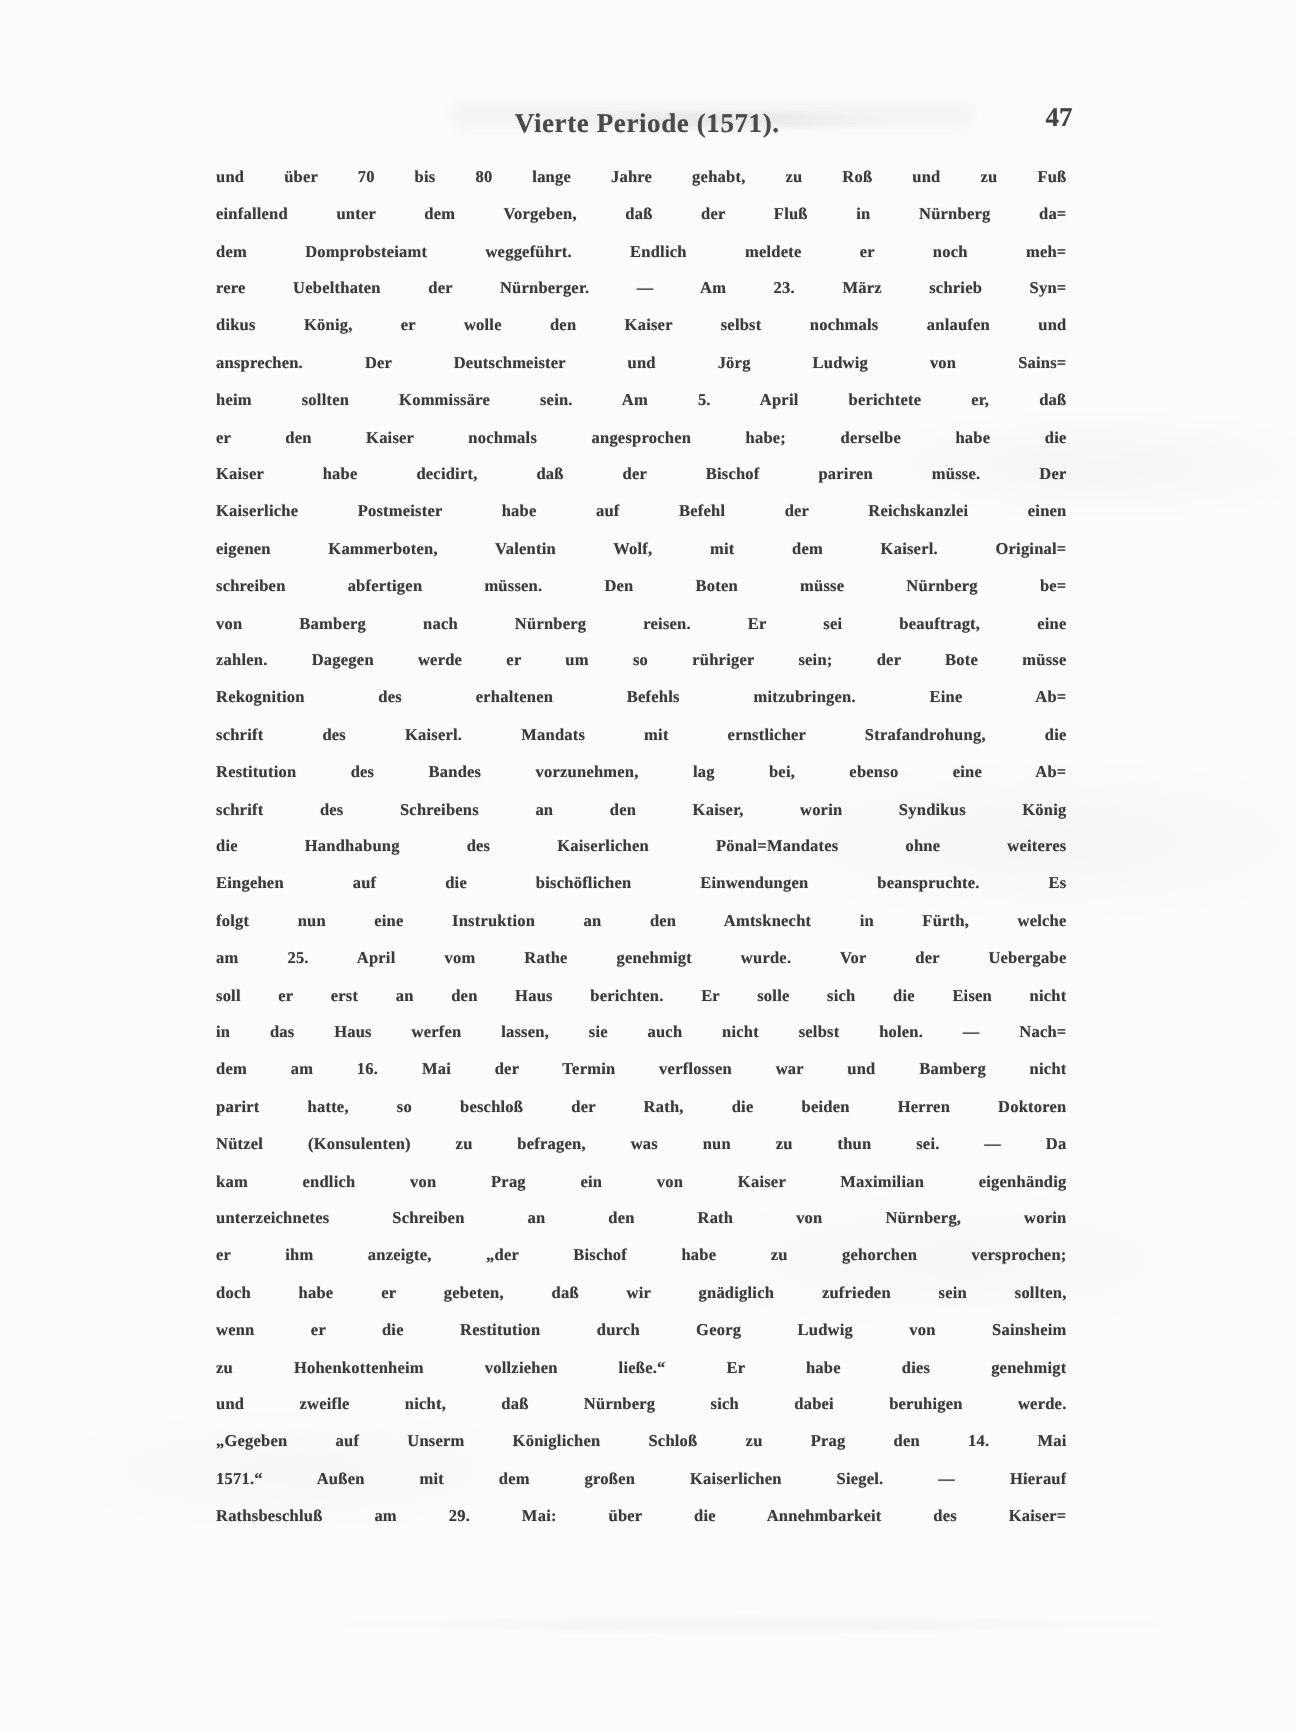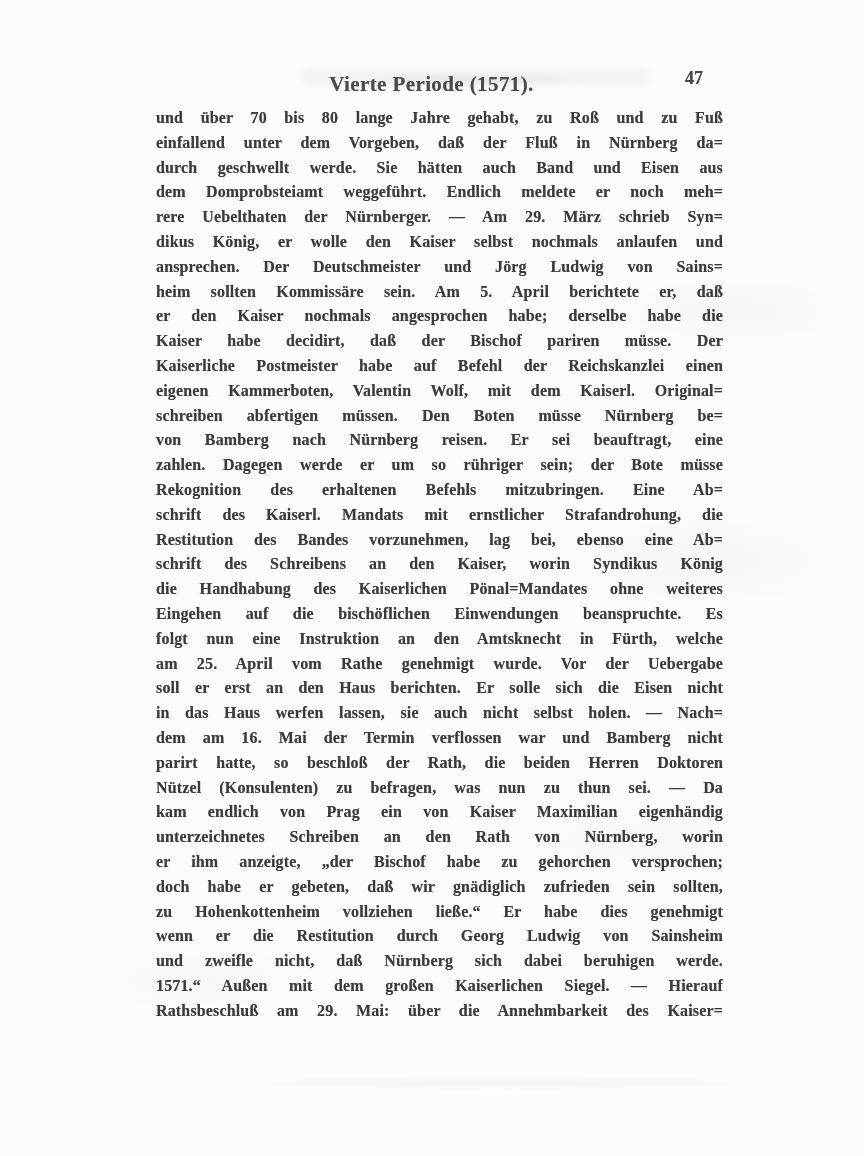--- a/index.html
+++ b/index.html
@@ -26,42 +26,42 @@
   .running-head {
     position: absolute;
     top: 72px;
     left: 148px;
     width: 567px;
     height: 26px;
   }
   .head-title {
     display: block;
     text-align: center;
-    font-size: 21px;
+    font-size: 18px;
     font-weight: bold;
     letter-spacing: 0.4px;
     color: #4b4a47;
     text-shadow: 0 0 0.5px rgba(75,74,71,0.5);
   }
   .page-num {
     position: absolute;
-    right: 12px;
+    right: 0;
     top: -4px;
     font-size: 18px;
     font-weight: bold;
     color: #454442;
     text-shadow: 0 0 0.5px rgba(69,68,66,0.5);
   }
   .body-text {
     position: absolute;
     top: 106px;
-    left: 156px;
+    left: 144px;
     width: 567px;
     color: #3c3b38;
-    font-size: 16px;
+    font-size: 11px;
     font-weight: bold;
     letter-spacing: 0.15px;
   }
   .text-line {
     height: 24.8px;
     line-height: 24.8px;
     overflow: hidden;
     text-align: justify;
     text-align-last: justify;
     -moz-text-align-last: justify;
@@ -87,23 +87,22 @@
   <div class="ghost-smudge"></div>
 
   <div class="running-head">
     <span class="head-title">Vierte Periode (1571).</span>
     <span class="page-num">47</span>
   </div>
 
   <div class="body-text">
       <div class="text-line">und über 70 bis 80 lange Jahre gehabt, zu Roß und zu Fuß</div>
       <div class="text-line">einfallend unter dem Vorgeben, daß der Fluß in Nürnberg da=</div>
-      <div class="text-line">durch geschwellt werde. Sie hätten auch Band und Eisen aus</div>
       <div class="text-line">dem Domprobsteiamt weggeführt. Endlich meldete er noch meh=</div>
-      <div class="text-line">rere Uebelthaten der Nürnberger. — Am 29. März schrieb Syn=</div>
+      <div class="text-line">rere Uebelthaten der Nürnberger. — Am 23. März schrieb Syn=</div>
       <div class="text-line">dikus König, er wolle den Kaiser selbst nochmals anlaufen und</div>
       <div class="text-line">ansprechen. Der Deutschmeister und Jörg Ludwig von Sains=</div>
       <div class="text-line">heim sollten Kommissäre sein. Am 5. April berichtete er, daß</div>
       <div class="text-line">er den Kaiser nochmals angesprochen habe; derselbe habe die</div>
       <div class="text-line">Kaiser habe decidirt, daß der Bischof pariren müsse. Der</div>
       <div class="text-line">Kaiserliche Postmeister habe auf Befehl der Reichskanzlei einen</div>
       <div class="text-line">eigenen Kammerboten, Valentin Wolf, mit dem Kaiserl. Original=</div>
       <div class="text-line">schreiben abfertigen müssen. Den Boten müsse Nürnberg be=</div>
       <div class="text-line">von Bamberg nach Nürnberg reisen. Er sei beauftragt, eine</div>
       <div class="text-line">zahlen. Dagegen werde er um so rühriger sein; der Bote müsse</div>
@@ -117,20 +116,21 @@
       <div class="text-line">am 25. April vom Rathe genehmigt wurde. Vor der Uebergabe</div>
       <div class="text-line">soll er erst an den Haus berichten. Er solle sich die Eisen nicht</div>
       <div class="text-line">in das Haus werfen lassen, sie auch nicht selbst holen. — Nach=</div>
       <div class="text-line">dem am 16. Mai der Termin verflossen war und Bamberg nicht</div>
       <div class="text-line">parirt hatte, so beschloß der Rath, die beiden Herren Doktoren</div>
       <div class="text-line">Nützel (Konsulenten) zu befragen, was nun zu thun sei. — Da</div>
       <div class="text-line">kam endlich von Prag ein von Kaiser Maximilian eigenhändig</div>
       <div class="text-line">unterzeichnetes Schreiben an den Rath von Nürnberg, worin</div>
       <div class="text-line">er ihm anzeigte, „der Bischof habe zu gehorchen versprochen;</div>
       <div class="text-line">doch habe er gebeten, daß wir gnädiglich zufrieden sein sollten,</div>
+      <div class="text-line">wenn er die Restitution durch Georg Ludwig von Sainsheim</div>
       <div class="text-line">zu Hohenkottenheim vollziehen ließe.“ Er habe dies genehmigt</div>
-      <div class="text-line">wenn er die Restitution durch Georg Ludwig von Sainsheim</div>
       <div class="text-line">und zweifle nicht, daß Nürnberg sich dabei beruhigen werde.</div>
+      <div class="text-line">„Gegeben auf Unserm Königlichen Schloß zu Prag den 14. Mai</div>
       <div class="text-line">1571.“ Außen mit dem großen Kaiserlichen Siegel. — Hierauf</div>
       <div class="text-line">Rathsbeschluß am 29. Mai: über die Annehmbarkeit des Kaiser=</div>
     </div>
 
 </div>
 
 </body></html>

